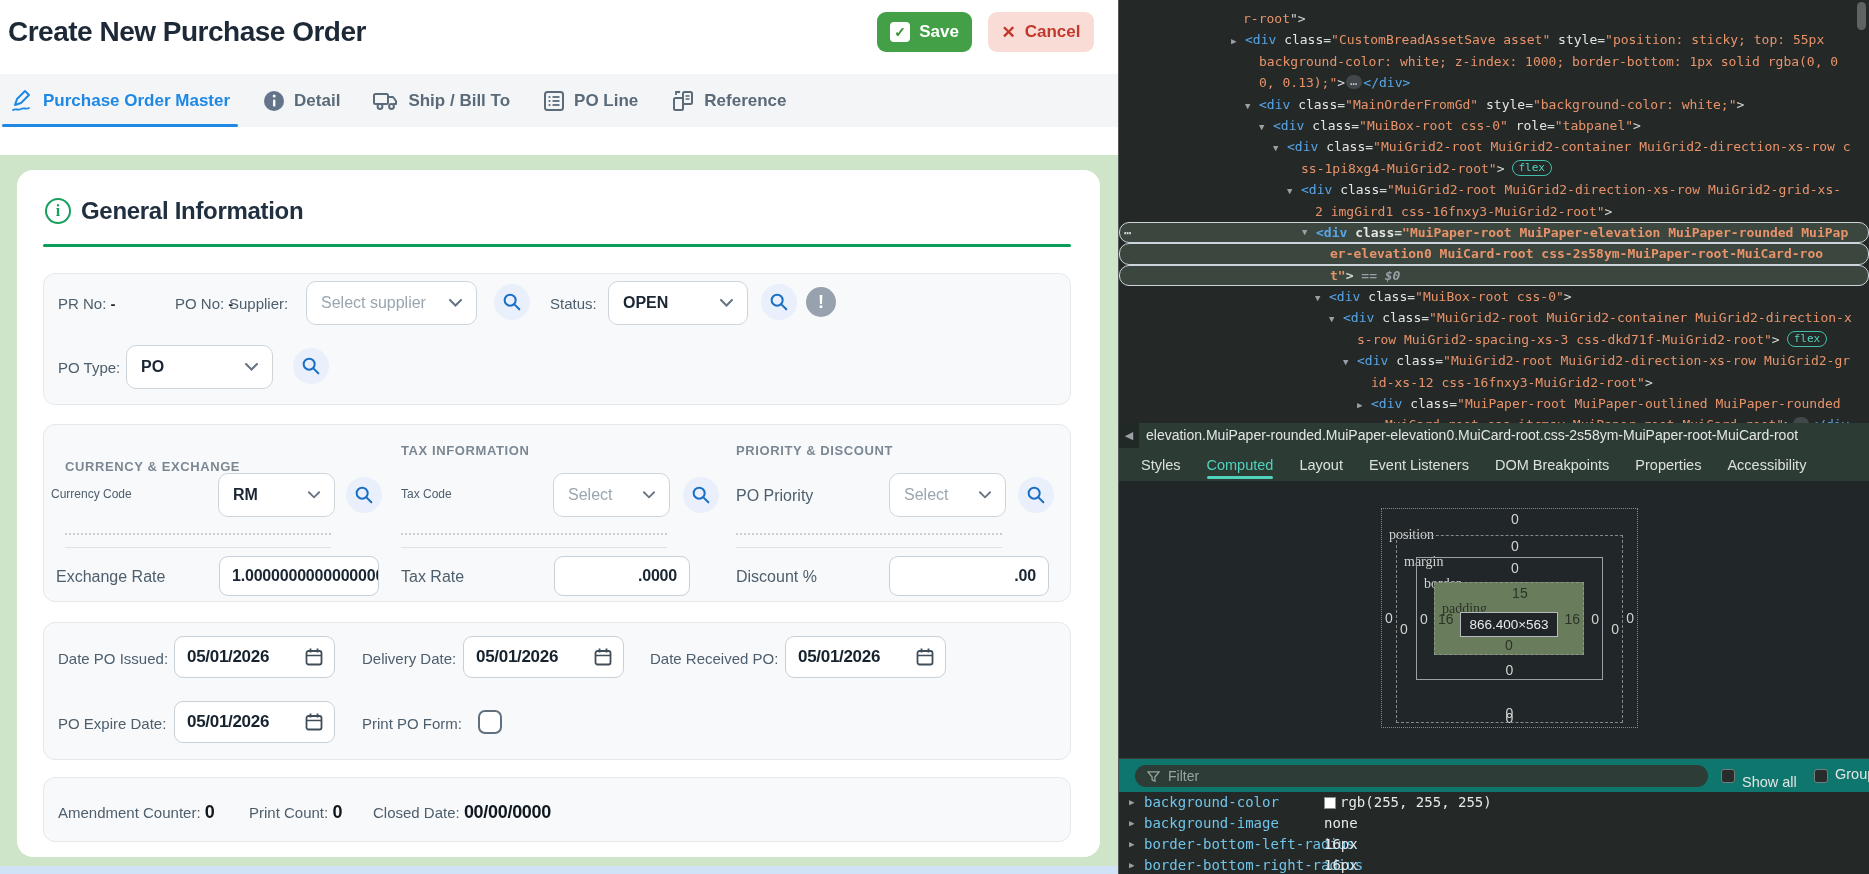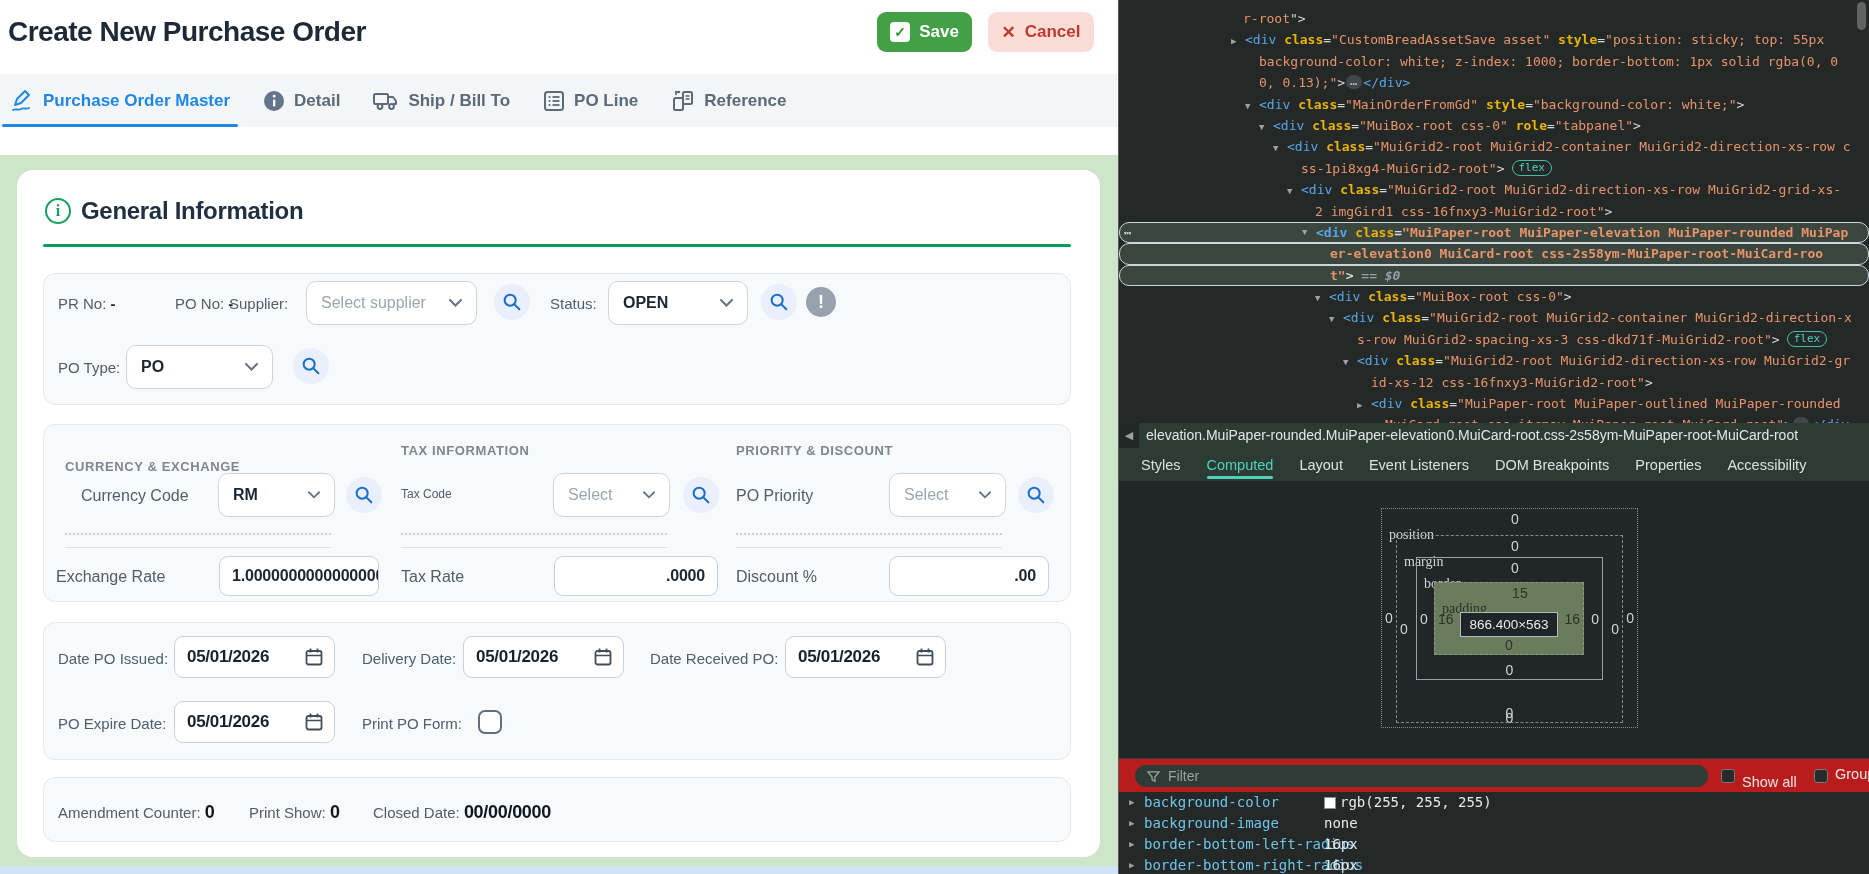--- a/index.html
+++ b/index.html
@@ -55,21 +55,21 @@
   .bluebar { position:absolute; left:0; top:866px; width:1118px; height:8px; background:#cfe2f6; }
 
   
   .devtools { position:absolute; left:1118px; top:0; width:751px; height:874px; background:#242928; border-left:1px solid #54585a; overflow:hidden; }
   #code-lines { position:absolute; left:0; top:8px; width:100%; }
   .cl { height:21.4px; line-height:21.4px; font-family:"DejaVu Sans Mono", monospace; font-size:13px; white-space:pre; position:relative; color:#d5d9d7; }
   .cl.sel { background:#3b463f; }
   .cl .gut { position:absolute; left:4px; top:0; color:#cdd2d0; letter-spacing:1px; font-size:12px; }
   .tk-ar { color:#9aa0a6; font-size:9px; display:inline-block; width:14px; }
   .tk-tg { color:#58a6e8; }
-  .tk-at { color:#eab308;font-weight:bold; }
+  .tk-at { color:#e5e5e5; }
   .tk-vl { color:#e8936a; }
   .tk-pc { color:#d5d9d7; }
   .tk-eq { color:#9aa0a6; font-style:italic; }
   .tk-bd { display:inline-block; border:1px solid #3fbfa9; color:#4fd2bc; border-radius:8px; font-size:11px; line-height:14px; height:16px; padding:0 6px; margin-left:7px; vertical-align:2px; }
   .tk-mr { display:inline-block; background:#41474b; color:#c5cad0; border-radius:8px; font-size:12px; line-height:13px; height:14px; padding:0 4px; margin:0 1px; letter-spacing:1px; vertical-align:2px; }
   .el-scroll { position:absolute; right:3px; top:2px; width:9px; height:28px; border-radius:5px; background:#5f6462; }
 
   .bcrumb { position:absolute; left:0; top:423px; width:100%; height:25px; background:#2d3b35; color:#e3e6e4; font-size:14px; line-height:25px; white-space:nowrap; overflow:hidden; }
   .bcrumb .bc-btn { position:absolute; left:0; top:0; width:20px; height:25px; background:#202925; color:#9aa0a6; text-align:center; font-size:11px; line-height:25px; cursor:pointer; }
   .bcrumb .bc-txt { position:absolute; left:27px; }
@@ -88,21 +88,21 @@
   .bm-mar  { left:14px;  top:26px;  width:227px; height:188px; border:1px dashed #86898c; }
   .bm-bor  { left:19px;  top:21px;  width:187px; height:123px; border:1px solid #9aa0a6; }
   .bm-pad  { left:17px;  top:24px;  width:150px; height:73px;  border:1px dashed #8e9589; background:#697c5c; color:#2c3328; }
   .bm-con  { left:25px;  top:29px;  width:98px;  height:25px;  border:1px solid #b6babf; background:#202528; color:#e8eaed; display:flex; align-items:center; justify-content:center; font-size:13.5px; }
   .bm .t-lbl { left:7px; top:18px; white-space:nowrap;font-family:Liberation Serif, serif; }
   .bm .t-num { left:50%; transform:translateX(20%); top:2px; }
   .bm .b-num { left:50%; transform:translateX(-50%); bottom:1px; }
   .bm .l-num { left:3px; top:50%; transform:translateY(-50%); }
   .bm .r-num { right:3px; top:50%; transform:translateY(-50%); }
 
-  .filterbar { position:absolute; left:0; top:758px; width:100%; height:34px; background:#b91c1c; border-top:1px solid #383d3b; }
+  .filterbar { position:absolute; left:0; top:758px; width:100%; height:34px; background:#0f766e; border-top:1px solid #383d3b; }
   .fpill { position:absolute; left:16px; top:6px; width:573px; height:22px; border-radius:11px; background:#2e3c37; color:#98a39e; font-size:14px; line-height:22px; padding-left:12px; display:flex; align-items:center; gap:8px; }
   .fchk { position:absolute; top:10px; width:14px; height:14px; border:1.5px solid #767c79; border-radius:3px; background:#272c2b; }
   .fchk-lbl { position:absolute; top:7px; font-size:14.5px; color:#e2e5e3; white-space:nowrap; }
 
   #props { position:absolute; left:0; top:792px; width:100%; }
   .prow { height:21px; line-height:21px; font-family:"DejaVu Sans Mono", monospace; font-size:14px; position:relative; white-space:nowrap; }
   .prow .parr { position:absolute; left:10px; color:#9aa0a6; font-size:9px; top:0; }
   .prow .pname { position:absolute; left:25px; color:#6fc4ea; }
   .prow .pval { position:absolute; left:205px; color:#e6e8ea; display:flex; align-items:center; gap:4px; }
   .swatch { width:12px; height:12px; background:#fff; border:1px solid #8a8f93; display:inline-block; }
@@ -237,21 +237,21 @@
             <line x1="14.6" y1="14.6" x2="20" y2="20" stroke="#1a6fc4" stroke-width="2.2" stroke-linecap="round"></line>
           </svg>
         </div>
     </div>
 
     <div class="fbox fbox2">
       <div class="sechdr" style="left:21px; top:18px;margin-top:16px;">CURRENCY &amp; EXCHANGE</div>
       <div class="sechdr" style="left:357px; top:18px;">TAX INFORMATION</div>
       <div class="sechdr" style="left:692px; top:18px;">PRIORITY &amp; DISCOUNT</div>
 
-      <div class="lbl" style="left:37px; top:62px; font-size:16px;">Currency Code</div>
+      <div class="lbl" style="left:7px; top:62px; font-size:12px;">Currency Code</div>
       <div class="sel" style="left:174px; top:48px; width:117px;">
         <span>RM</span>
         <span class="chev">
             <svg width="12" height="8" viewBox="0 0 13 8">
               <polyline points="1,1 6.5,6.5 12,1" fill="none" stroke="#657382" stroke-width="2" stroke-linecap="round"></polyline>
             </svg>
           </span>
       </div>
       <div class="searchbtn" style="left:302px; top:52px;">
           <svg width="22" height="22" viewBox="0 0 24 24">
@@ -295,21 +295,21 @@
       <div class="dotsep" style="left:21px; top:108px;"></div>
       <div class="dotsep" style="left:357px; top:108px;"></div>
       <div class="dotsep" style="left:692px; top:108px;"></div>
       <div class="solsep" style="left:21px; top:122px;"></div>
       <div class="solsep" style="left:357px; top:122px;"></div>
       <div class="solsep" style="left:692px; top:122px;"></div>
 
       <div class="lbl" style="left:12px; top:143px; font-size:16px;">Exchange Rate</div>
       <div class="inp" style="left:175px; top:131px; width:160px;">1.0000000000000000</div>
       <div class="lbl" style="left:357px; top:143px; font-size:16px;">Tax Rate</div>
-      <div class="inp right" style="left:510px; top:131px; width:164px;">.0000</div>
+      <div class="inp right" style="left:510px; top:131px; width:136px;">.0000</div>
       <div class="lbl" style="left:692px; top:143px; font-size:16px;">Discount %</div>
       <div class="inp right" style="left:845px; top:131px; width:160px;">.00</div>
     </div>
 
     <div class="fbox fbox3">
       <div class="lbl" style="left:14px; top:27px;">Date PO Issued:</div>
       <div class="dinp" style="left:130px; top:13px; width:161px;">
         <span>05/01/2026</span>
         <svg width="20" height="20" viewBox="0 0 20 20">
             <rect x="2.5" y="4" width="15" height="13.5" rx="2" fill="none" stroke="#3f4e5a" stroke-width="1.8"></rect>
@@ -347,21 +347,21 @@
             <line x1="13.5" y1="1.5" x2="13.5" y2="5.5" stroke="#3f4e5a" stroke-width="1.8"></line>
             <line x1="2.5" y1="8.5" x2="17.5" y2="8.5" stroke="#3f4e5a" stroke-width="1.5"></line>
           </svg>
       </div>
       <div class="lbl" style="left:318px; top:92px;">Print PO Form:</div>
       <div class="chk" style="left:434px; top:87px;"></div>
     </div>
 
     <div class="fbox fbox4">
       <div class="lbl" style="left:14px; top:24px;"><span>Amendment Counter:</span> <span class="bigval">0</span></div>
-      <div class="lbl" style="left:205px; top:24px;"><span>Print Show:</span> <span class="bigval">0</span></div>
+      <div class="lbl" style="left:205px; top:24px;"><span>Print Count:</span> <span class="bigval">0</span></div>
       <div class="lbl" style="left:329px; top:24px;"><span>Closed Date:</span> <span class="bigval">00/00/0000</span></div>
     </div>
   </div>
   <div class="bluebar"></div>
 </div>
 
 <div class="devtools">
   <div id="code-lines">
       <div class="cl" style="padding-left: 124px;"><span class="tk-vl">r-root</span><span class="tk-pc">"&gt;</span></div>
       <div class="cl" style="padding-left: 112px;"><span class="tk-ar">▶</span><span class="tk-tg">&lt;div</span><span class="tk-at"> class</span><span class="tk-pc">=</span><span class="tk-vl">"CustomBreadAssetSave asset"</span><span class="tk-at"> style</span><span class="tk-pc">=</span><span class="tk-vl">"position: sticky; top: 55px</span></div>

